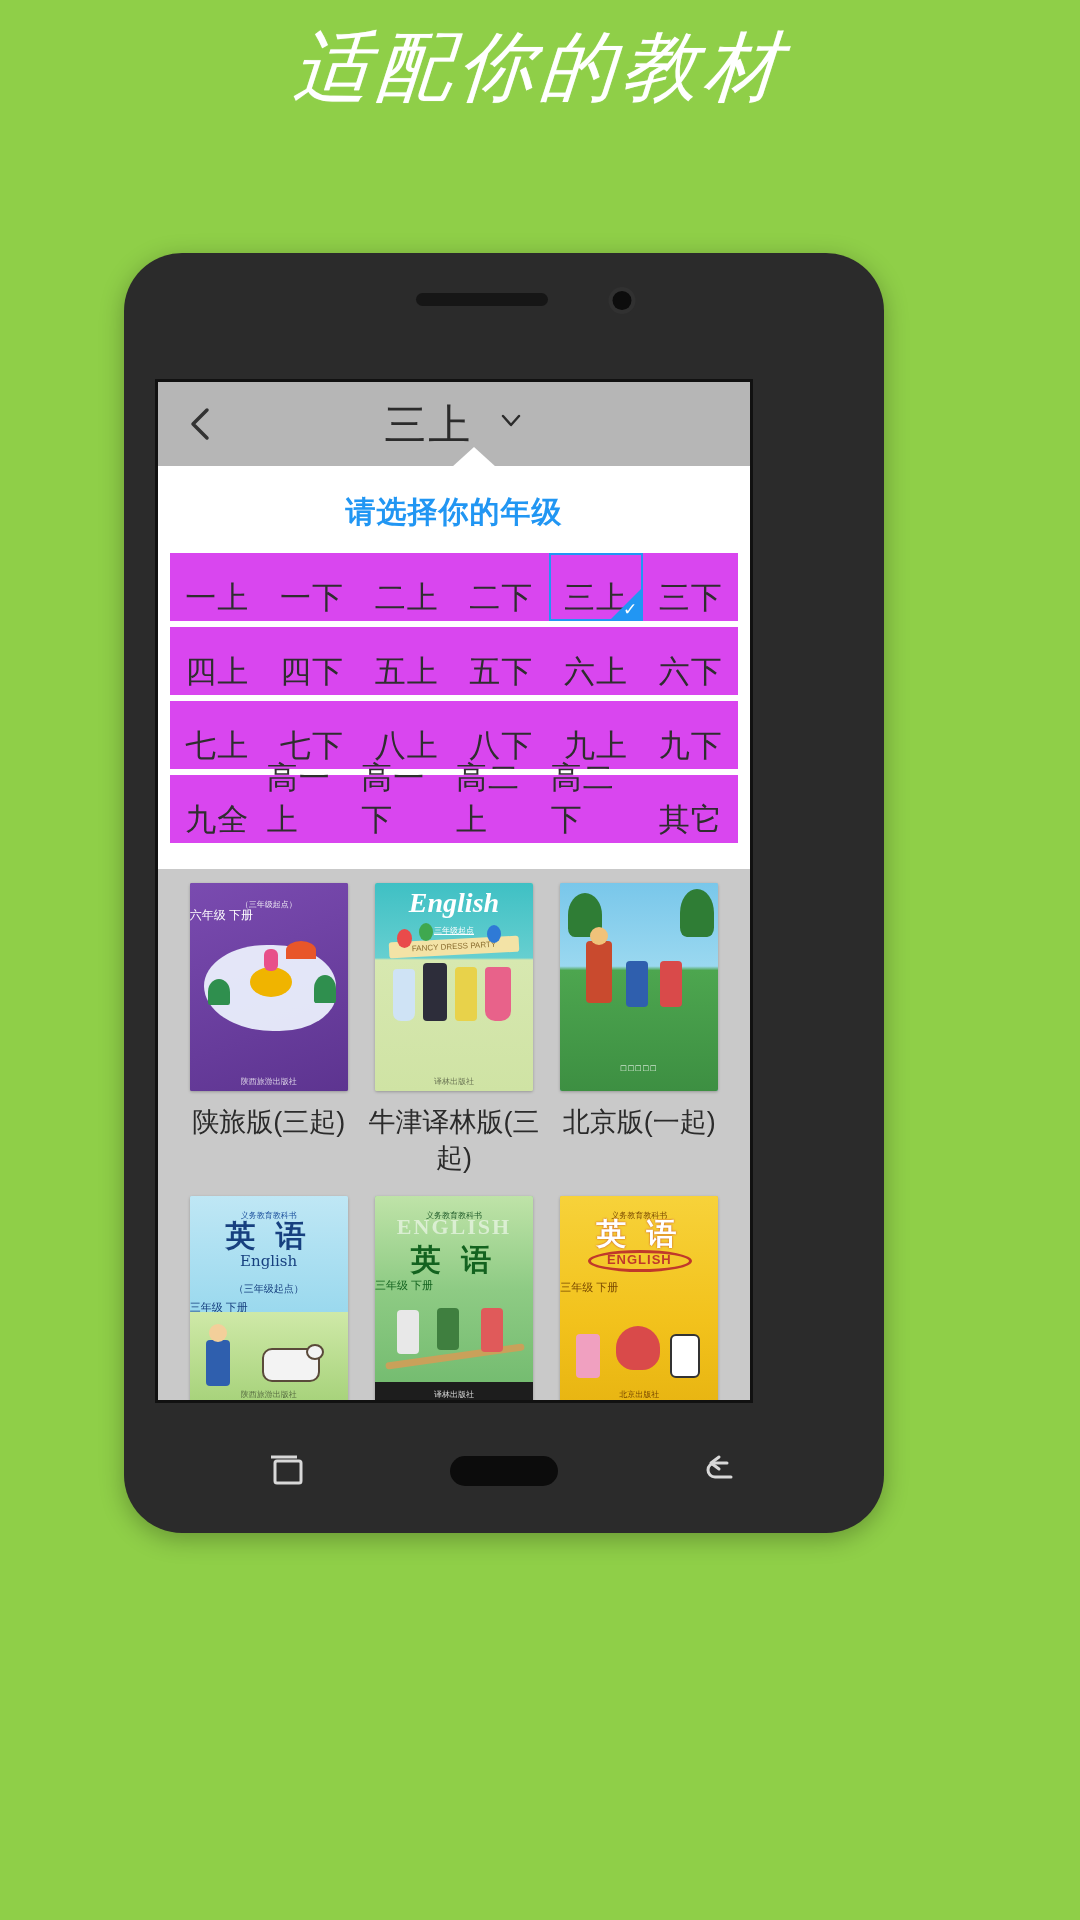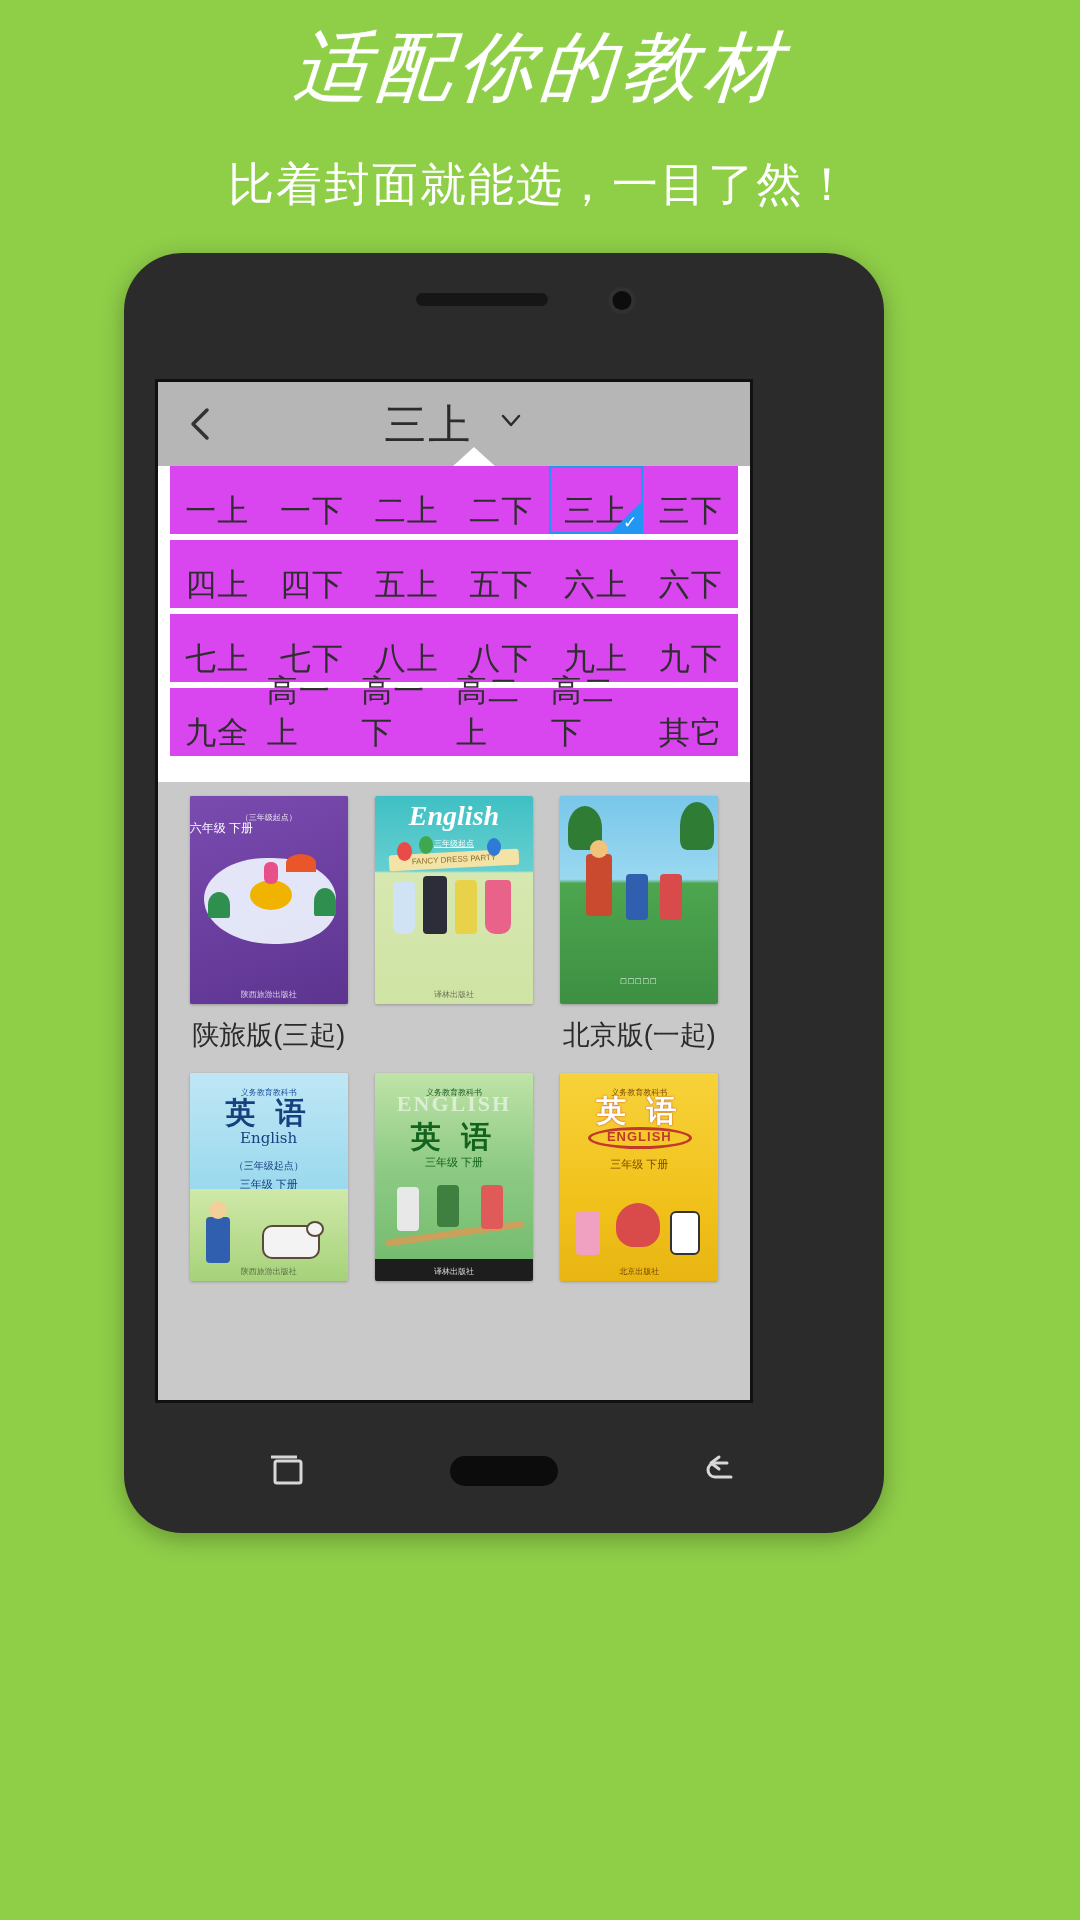--- a/index.html
+++ b/index.html
@@ -216,38 +216,37 @@
     position:absolute; left:0; right:0; top:64px;
     text-align:center; font-size: 15px;
     font-family: "DejaVu Serif", serif;
   }
   .c-badge {
     position:absolute; left:0; right:0; top:86px;
     text-align:center; font-size: 10px;
   }
   .c-grade {
     position:absolute; left:0; right:0; top:104px;
-    text-align:center; font-size: 11px;
+    text-align:left; font-size: 11px;
   }
   .c-scene {
     position:absolute; left:0; bottom:0; width:100%; height: 92px;
   }
   .c-pub {
     position:absolute; left:0; right:0; bottom:4px;
     text-align:center; font-size: 8px; color: rgba(0,0,0,.5);
   }
   .blob { position:absolute; border-radius:50%; }
   .fig { position:absolute; border-radius: 6px; }
 </style>
 </head>
 <body>
 
 <div class="promo">
   <div class="promo-title">适配你的教材</div>
-  <div class="promo-sub">比着封面就能选，一目了然！</div>
 </div>
 
 <div class="phone">
 
   <div class="phone-top">
     <div class="speaker"></div>
     <div class="camera"></div>
   </div>
 
   <div class="screen">
@@ -263,20 +262,21 @@
         <span class="caret-down">
           <svg viewBox="0 0 26 26" width="26" height="26" fill="none" stroke="#2b2b2b" stroke-width="2.4" stroke-linecap="round" stroke-linejoin="round">
             <polyline points="5,9 13,18 21,9"></polyline>
           </svg>
         </span>
       </div>
     </div>
 
     <div class="dropdown">
       <div class="panel-arrow"></div>
+      <div class="panel-title">请选择你的年级</div>
       <div class="grade-grid" id="grade-grid">
           <div class="grade-cell">
             <span>一上</span>
           </div>
           <div class="grade-cell">
             <span>一下</span>
           </div>
           <div class="grade-cell">
             <span>二上</span>
           </div>
@@ -373,20 +373,21 @@
               <div style="position:absolute;left:14px;top:56px;width:130px;height:16px;background:#f3e3a6;border-radius:3px;transform:rotate(-3deg);font-size:8px;color:#8a6d2f;text-align:center;line-height:16px;">FANCY DRESS PARTY</div>
               <div class="blob" style="left:22px;top:46px;width:15px;height:19px;background:#e94b4b;"></div>
               <div class="blob" style="left:44px;top:40px;width:14px;height:18px;background:#3fa84f;"></div>
               <div class="blob" style="left:112px;top:42px;width:14px;height:18px;background:#2f7ad6;"></div>
               <div class="fig" style="left:18px;top:86px;width:22px;height:52px;background:#cfe3f5;border-radius:4px 4px 8px 8px;"></div>
               <div class="fig" style="left:48px;top:80px;width:24px;height:58px;background:#2d2d3a;border-radius:4px;"></div>
               <div class="fig" style="left:80px;top:84px;width:22px;height:54px;background:#e8d24a;border-radius:4px;"></div>
               <div class="fig" style="left:110px;top:84px;width:26px;height:54px;background:#e8628a;border-radius:4px 4px 10px 10px;"></div>
               <div class="c-pub">译林出版社</div>
             </div>
+            <div class="cover-label">牛津译林版(三起)</div>
           </div>
           <div class="book-cell">
             <div class="cover" style="background: rgb(127, 197, 232);">
               <div style="position:absolute;inset:0;background:linear-gradient(180deg,#79c7ea 0%,#9ad8f0 40%,#4da64f 42%,#3d8f42 100%);"></div>
               <div class="blob" style="left:8px;top:10px;width:34px;height:44px;background:#2f7d35;border-radius:50% 50% 20% 20%;"></div>
               <div class="blob" style="left:120px;top:6px;width:34px;height:48px;background:#2f7d35;border-radius:50% 50% 20% 20%;"></div>
               <div class="fig" style="left:26px;top:58px;width:26px;height:62px;background:#c94a2e;border-radius:4px;"></div>
               <div class="blob" style="left:30px;top:44px;width:18px;height:18px;background:#f0c27a;"></div>
               <div class="fig" style="left:66px;top:78px;width:22px;height:46px;background:#2f5fae;border-radius:4px;"></div>
               <div class="fig" style="left:100px;top:78px;width:22px;height:46px;background:#d94a4a;border-radius:4px;"></div>

